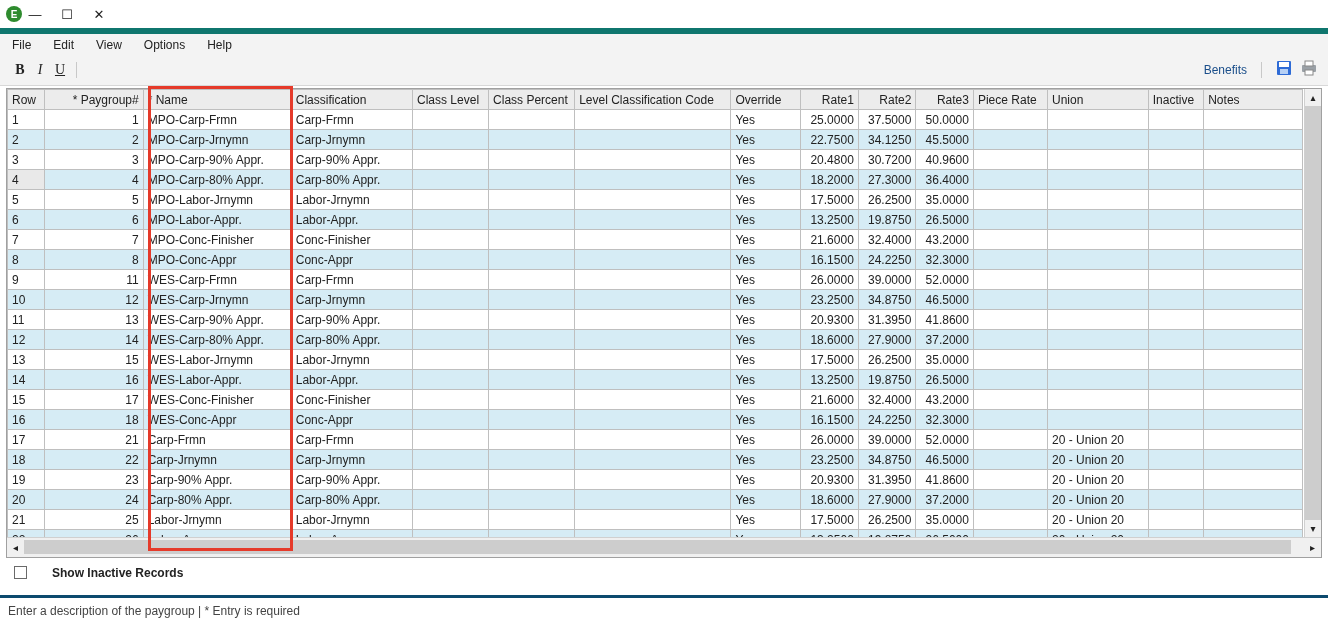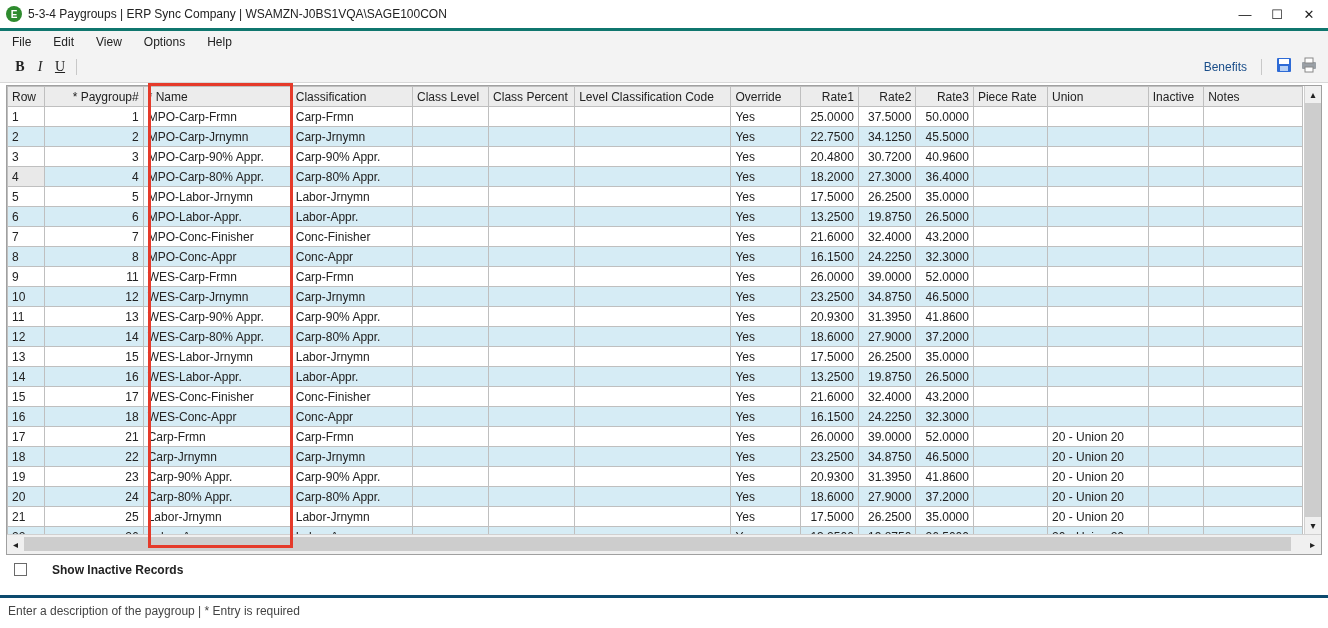--- a/index.html
+++ b/index.html
@@ -2,21 +2,21 @@
 <html><head>
 <meta charset="utf-8">
 <style>
   * { box-sizing: border-box; }
   html, body { margin:0; padding:0; font-family: "Segoe UI", Tahoma, sans-serif; font-size:12px; color:#222; background:#fff; width:1328px; height:628px; overflow:hidden; }
   .titlebar { display:flex; align-items:center; height:28px; padding:0 6px; }
   .titlebar .app-icon { width:16px; height:16px; border-radius:50%; background:#2e8b2e; color:#fff; display:flex; align-items:center; justify-content:center; font-size:10px; font-weight:bold; margin-right:6px; }
   .titlebar .title { flex:1; }
   .win-btns { display:flex; gap:18px; margin-right:6px; }
   .win-btn { width:14px; height:14px; display:flex; align-items:center; justify-content:center; font-size:13px; cursor:pointer; }
-  .menubar { display:flex; gap:22px; padding:4px 12px 6px 12px; background:#f3f3f3; border-top:3px solid #0f766e;}
+  .menubar { display:flex; gap:22px; padding:4px 12px 6px 12px; background:#f3f3f3; border-top:6px solid #0f766e;}
   .menu-item { cursor:pointer; }
   .toolbar { display:flex; align-items:center; padding:2px 10px 6px 10px; background:#f3f3f3; border-bottom:1px solid #d8d8d8; }
   .tool-sep { width:1px; height:16px; background:#c8c8c8; margin:0 6px; }
   .tool-btn { width:20px; height:18px; display:flex; align-items:center; justify-content:center; font-family:"Times New Roman", serif; font-size:14px; cursor:pointer; }
   .tool-right { margin-left:auto; display:flex; align-items:center; gap:8px; }
   .link { color:#1a4e8a; cursor:pointer; }
   .icon-save { width:16px; height:16px; }
   .icon-print { width:18px; height:16px; }
   .grid-wrap { position:relative; margin:2px 6px 0 6px; border:1px solid #a0a0a0; height:470px; background:#fff; }
   .grid-scroll { overflow:hidden; height:448px; position:relative;}
@@ -40,21 +40,20 @@
   .below { padding:8px 14px; display:flex; gap:25px;font-weight:bold;}
   .chk { width:13px; height:13px; border:1px solid #6a6a6a; background:#fff; display:inline-block; cursor:pointer;}
   .status { position:absolute; left:0; bottom:0; width:100%; padding:6px 8px 10px 8px; border-top:3px solid #0c4a6e; color:#444;}
   tr.sel td:first-child{ background:#e9e9e9 !important;}
 </style>
 </head>
 <body>
 
 <div class="titlebar">
   <div class="app-icon">E</div>
-  <div class="title">5-3-4 Paygroups  |  ERP Sync Company  |  WSAMZN-J0BS1VQA\SAGE100CON</div>
   <div class="win-btns">
     <div class="win-btn">—</div>
     <div class="win-btn">☐</div>
     <div class="win-btn">✕</div>
   </div>
 </div>
 
 <div class="menubar">
   <span class="menu-item">File</span>
   <span class="menu-item">Edit</span>

